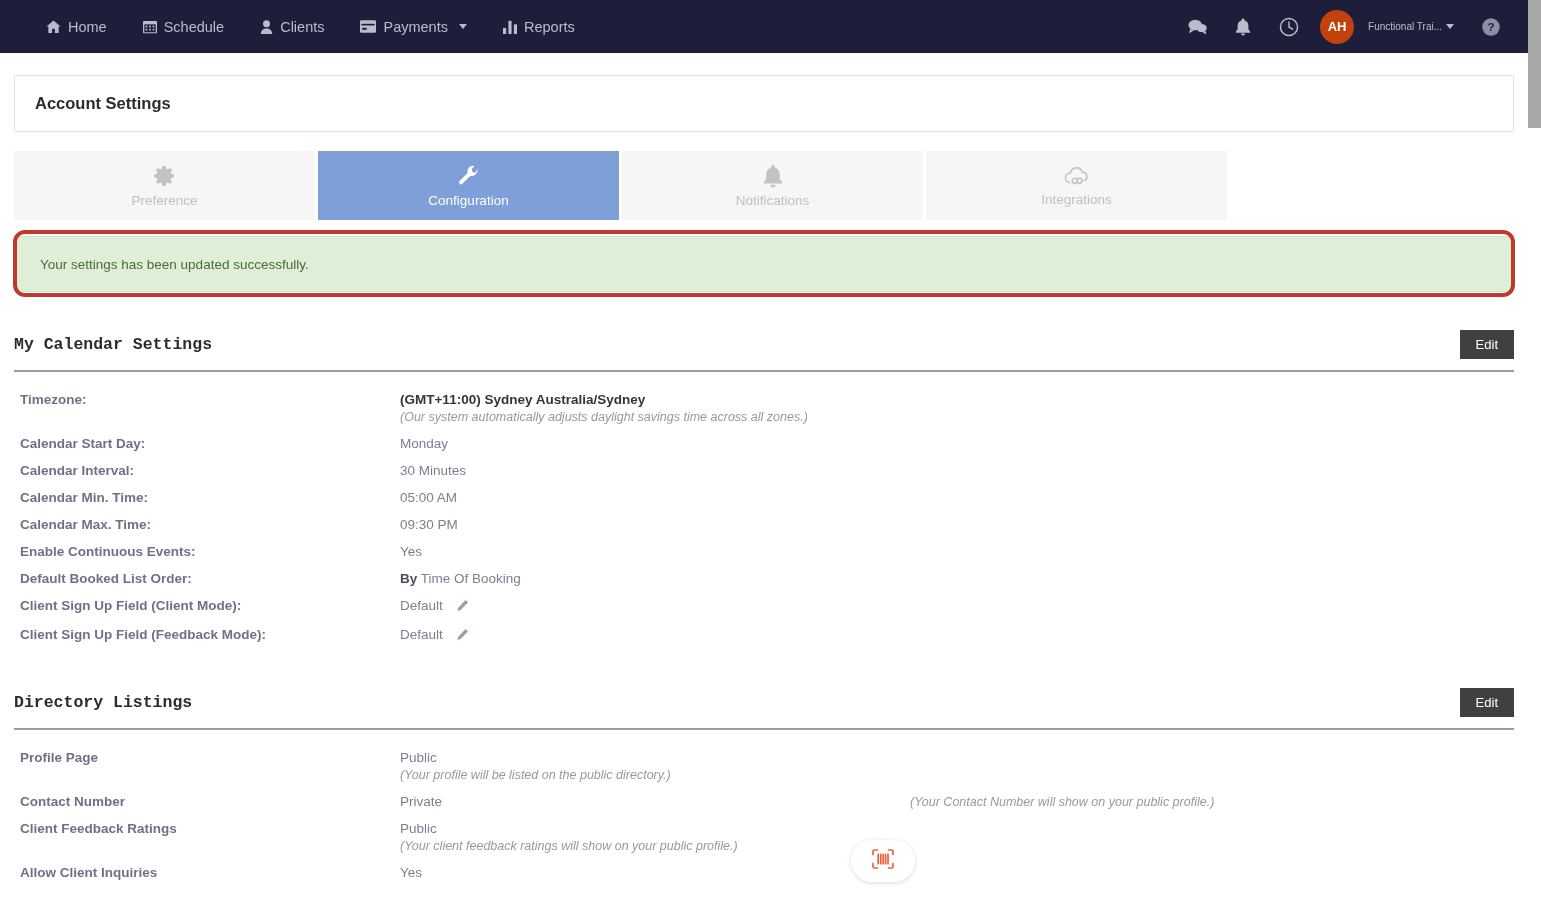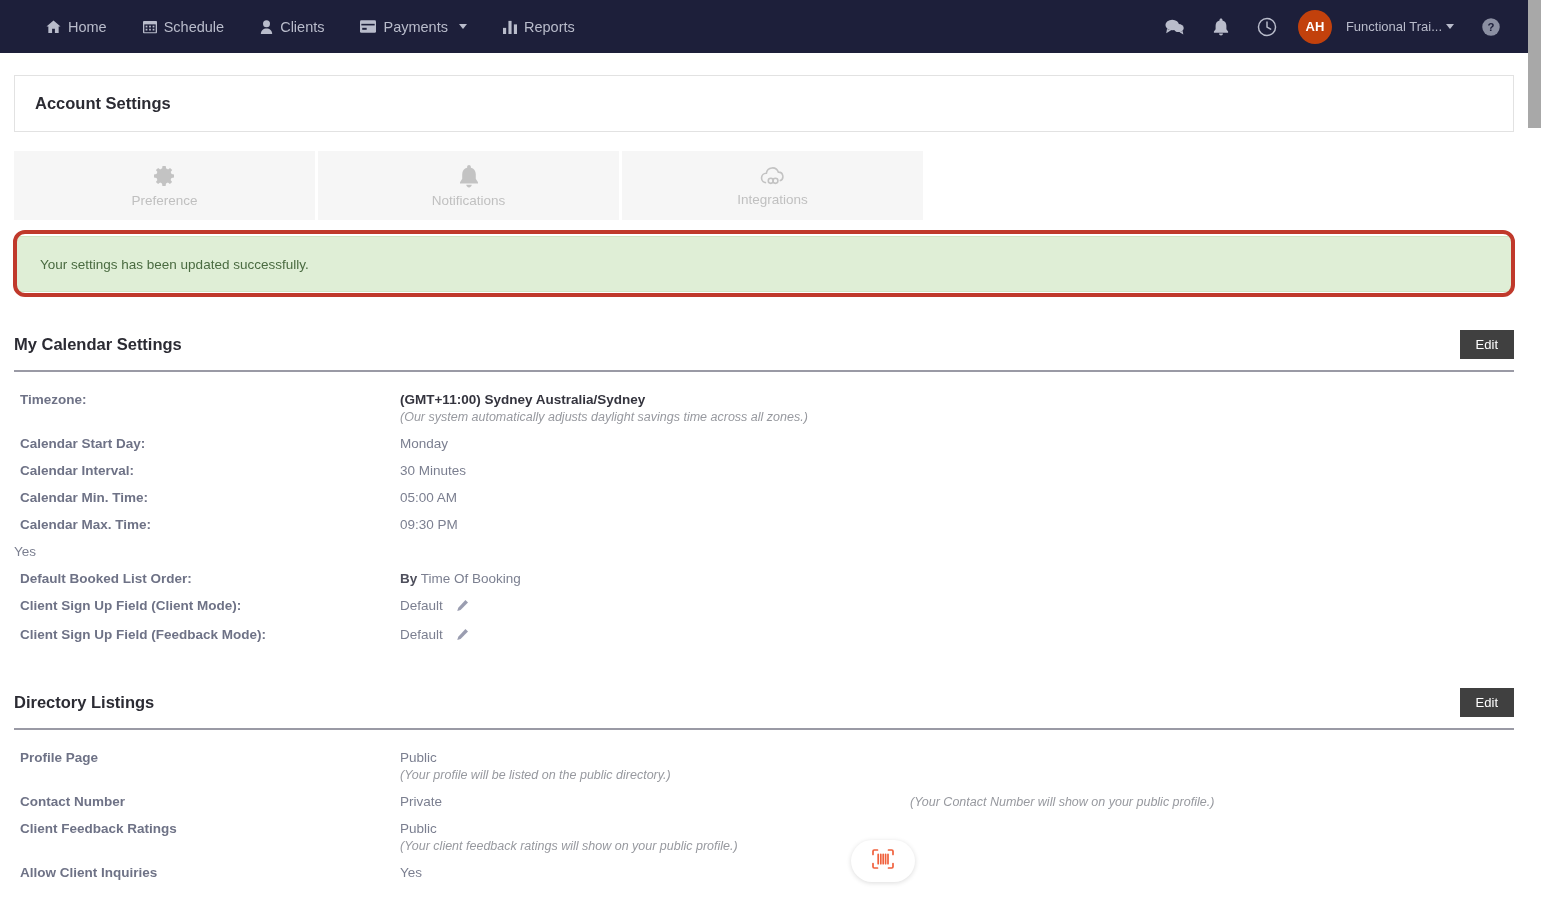--- a/index.html
+++ b/index.html
@@ -43,21 +43,21 @@
   }
   .avatar {
     width: 34px; height: 34px; border-radius: 50%;
     background: #c2410c; color: #fff;
     font-size: 13px; font-weight: bold;
     display: flex; align-items: center; justify-content: center;
     margin-left: 8px; margin-right: 14px;
     cursor: pointer;
   }
   .acct-name {
-    color: #b9bccb; font-size: 13px;
+    color: #b9bccb; font-size: 10px;
     display: flex; align-items: center; cursor: pointer;
   }
   .help-btn { margin-left: 14px; }
 
   
   .scrollbar-track {
     position: absolute; top: 0; right: 0;
     width: 13px; height: 911px;
     background: #ffffff;
   }
@@ -125,21 +125,21 @@
   }
 
   
   .section { margin: 0 14px; }
   .section-head {
     display: flex; align-items: center;
     justify-content: space-between;
     padding-top: 38px;
   }
   .section-title {
-    font-size: 16.5px; font-weight: bold; color: #2b2b33;
+    font-size: 16.5px; font-weight: bold; color: #2b2b33; font-family: Liberation Mono, monospace;
   }
   .btn-edit {
     background: #404040; color: #fff;
     border: none; border-radius: 0;
     font-size: 13px; font-family: "Liberation Sans", sans-serif;
     padding: 7px 16px; cursor: pointer;
   }
   .section-rule {
     border-top: 2px solid #9a9aa5;
     margin-top: 11px;
@@ -295,20 +295,28 @@
     <div class="tab">
       <span>
         <svg width="24" height="24" viewBox="0 0 24 24" fill="#c3c3c3">
             <path d="M12 8.2a3.8 3.8 0 1 0 0 7.6 3.8 3.8 0 0 0 0-7.6zm0 5.9a2.1 2.1 0 1 1 0-4.2 2.1 2.1 0 0 1 0 4.2z"></path>
             <path d="M21 13.6v-3.2l-2.5-.4a7 7 0 0 0-.8-1.9l1.5-2L17 3.9l-2 1.5a7 7 0 0 0-1.9-.8L12.7 2h-3.2l-.4 2.6a7 7 0 0 0-1.9.8l-2-1.5L2.9 6.1l1.5 2a7 7 0 0 0-.8 1.9L1 10.4v3.2l2.6.4c.2.7.5 1.3.8 1.9l-1.5 2 2.2 2.2 2-1.5c.6.3 1.2.6 1.9.8l.4 2.6h3.2l.4-2.6c.7-.2 1.3-.5 1.9-.8l2 1.5 2.2-2.2-1.5-2c.3-.6.6-1.2.8-1.9z"></path>
           </svg>
       </span>
       <span>Preference</span>
     </div>
 
+    <div class="tab active">
+      <span>
+        <svg width="24" height="24" viewBox="0 0 24 24" fill="#ffffff">
+            <path d="M20.3 4.9a5.6 5.6 0 0 1-6.9 6.9L5.6 19.6a2 2 0 1 1-2.8-2.8l7.8-7.8a5.6 5.6 0 0 1 6.9-6.9L14.8 5l.6 3.1 3.1.6z"></path>
+          </svg>
+      </span>
+      <span>Configuration</span>
+    </div>
 
     <div class="tab">
       <span>
         <svg width="22" height="24" viewBox="0 0 20 23" fill="#c3c3c3">
             <path d="M10 1c-1 0-1.8.8-1.8 1.8v.7C5.2 4.2 3.5 6.6 3.5 9.8v4.4L1.4 17.5v1.3h17.2v-1.3l-2.1-3.3V9.8c0-3.2-1.7-5.6-4.7-6.3v-.7C11.8 1.8 11 1 10 1z"></path>
             <path d="M7.4 20c0 1.4 1.2 2.5 2.6 2.5s2.6-1.1 2.6-2.5z"></path>
           </svg>
       </span>
       <span>Notifications</span>
     </div>
@@ -363,20 +371,21 @@
         <div class="row-label">Calendar Min. Time:</div>
         <div class="row-value">05:00 AM</div>
       </div>
 
       <div class="row">
         <div class="row-label">Calendar Max. Time:</div>
         <div class="row-value">09:30 PM</div>
       </div>
 
       <div class="row">
+        <div class="row-label">Enable Continuous Events:</div>
         <div class="row-value">Yes</div>
       </div>
 
       <div class="row">
         <div class="row-label">Default Booked List Order:</div>
         <div class="row-value">
           <span class="prefix-bold">By</span>
           <span>Time Of Booking</span>
         </div>
       </div>

